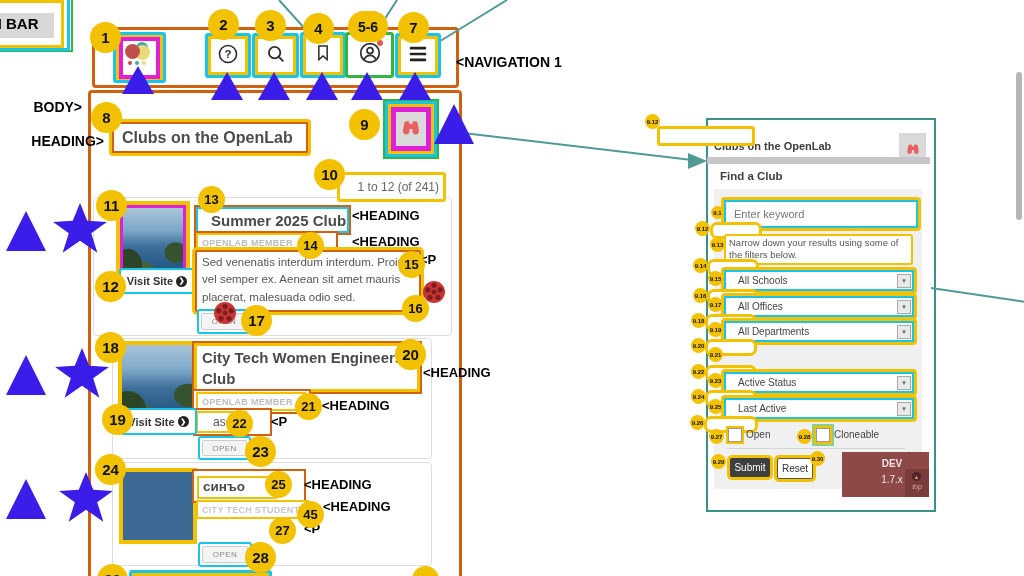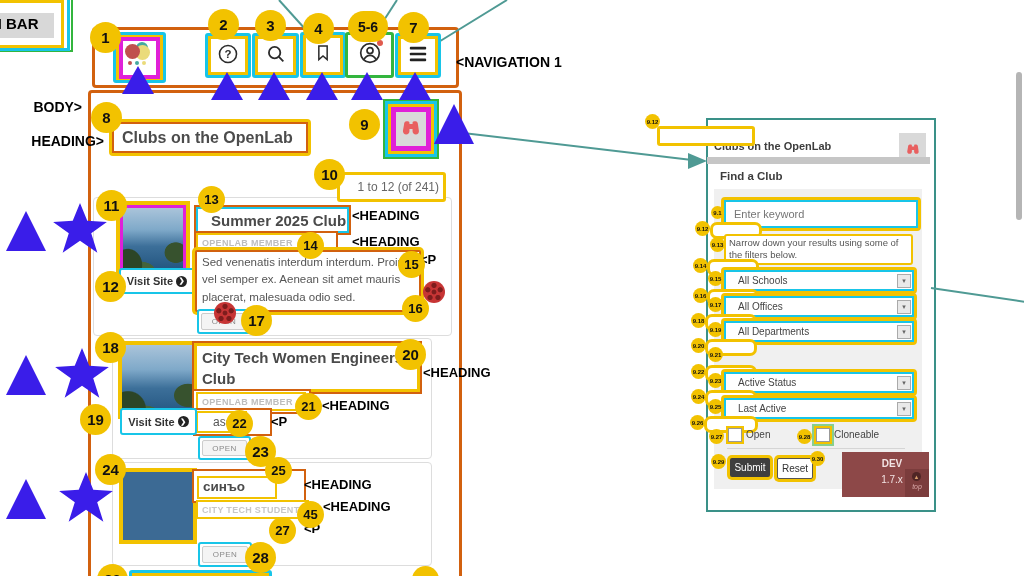--- a/index.html
+++ b/index.html
@@ -281,39 +281,39 @@
   </div>
   <div class="badge b27" style="left:226px;top:410px">22</div>
   <div class="lbl s" style="left:271px;top:414px">&lt;P</div>
 
   <div class="abs cyan2" style="left:120px;top:408px;width:73px;height:23px;border-radius:3px;z-index:4;background:#fff;display:flex;align-items:center;justify-content:center">
     <span class="visit">
         <span>Visit Site</span>
         <span class="arr">❯</span>
       </span>
   </div>
-  <div class="badge b31" style="left:80px;top:404px">19</div>
+  <div class="badge b31" style="left:102px;top:404px">19</div>
 
   <div class="abs cyan2" style="left:198px;top:436px;width:49px;height:20px;border-radius:3px;z-index:4;background:#fff">
     <div class="openbtn">OPEN</div>
   </div>
   <div class="badge b31" style="left:245px;top:436px">23</div>
 
   <div class="card" style="left:112px;top:462px;width:318px;height:102px"></div>
   <div class="abs gold3" style="left:119px;top:468px;width:70px;height:68px;border-width:4px;z-index:4;background:#fff">
     <div class="abs" style="inset:0;background:#3c6a94"></div>
   </div>
   <div class="badge b31" style="left:95px;top:454px">24</div>
 
   <div class="abs org2" style="left:192px;top:469px;width:110px;height:30px;z-index:4;background:#fff">
     <div class="abs gold2" style="left:3px;top:5px;width:72px;height:19px;display:flex;align-items:center;padding-left:4px">
       <span class="cardtitle" style="font-size:13.5px;font-weight:bold">синъо</span>
     </div>
   </div>
-  <div class="badge b27" style="left:265px;top:457px">25</div>
+  <div class="badge b27" style="left:265px;top:471px">25</div>
   <div class="lbl s" style="left:304px;top:477px">&lt;HEADING</div>
 
   <div class="abs gold2" style="left:196px;top:500px;width:105px;height:15px;z-index:4;background:#fff;display:flex;align-items:center;padding-left:4px">
     <span class="membertxt" style="color:#c7c7c7">CITY TECH STUDENT</span>
   </div>
   <div class="badge b27" style="left:297px;top:501px">45</div>
   <div class="lbl s" style="left:323px;top:499px">&lt;HEADING</div>
 
   <div class="badge b27" style="left:269px;top:517px">27</div>
   <div class="lbl s" style="left:304px;top:521px">&lt;P</div>

